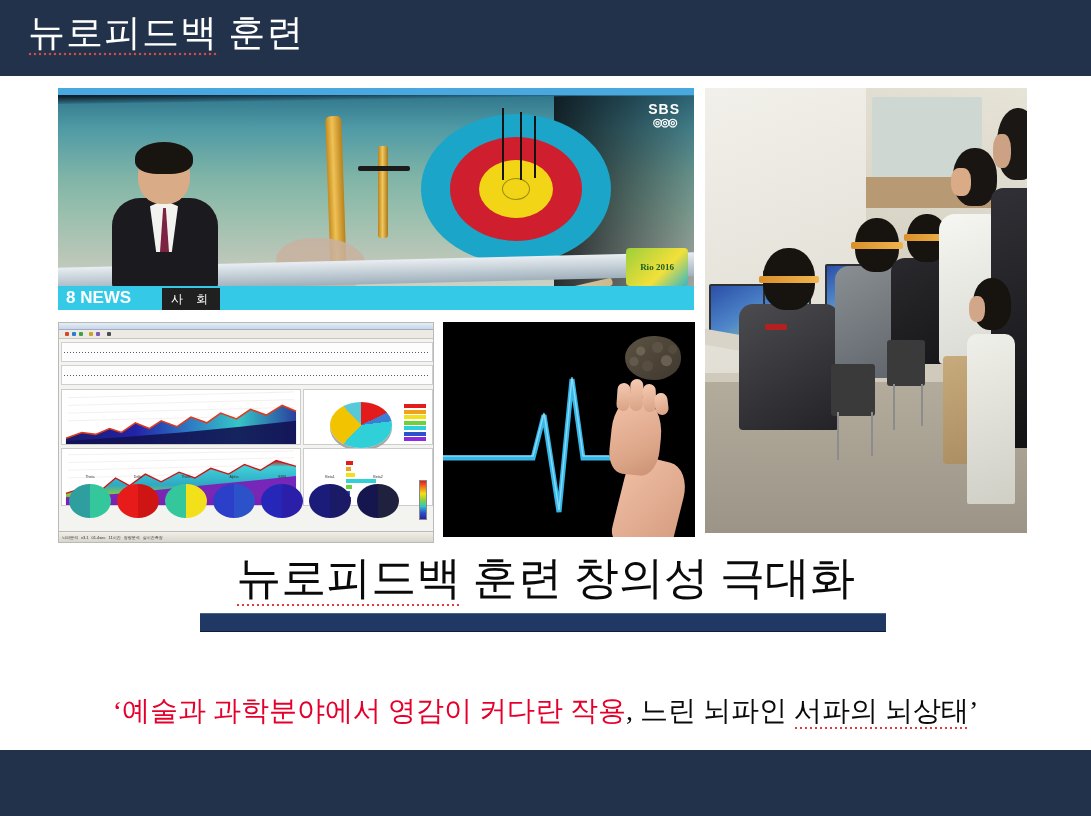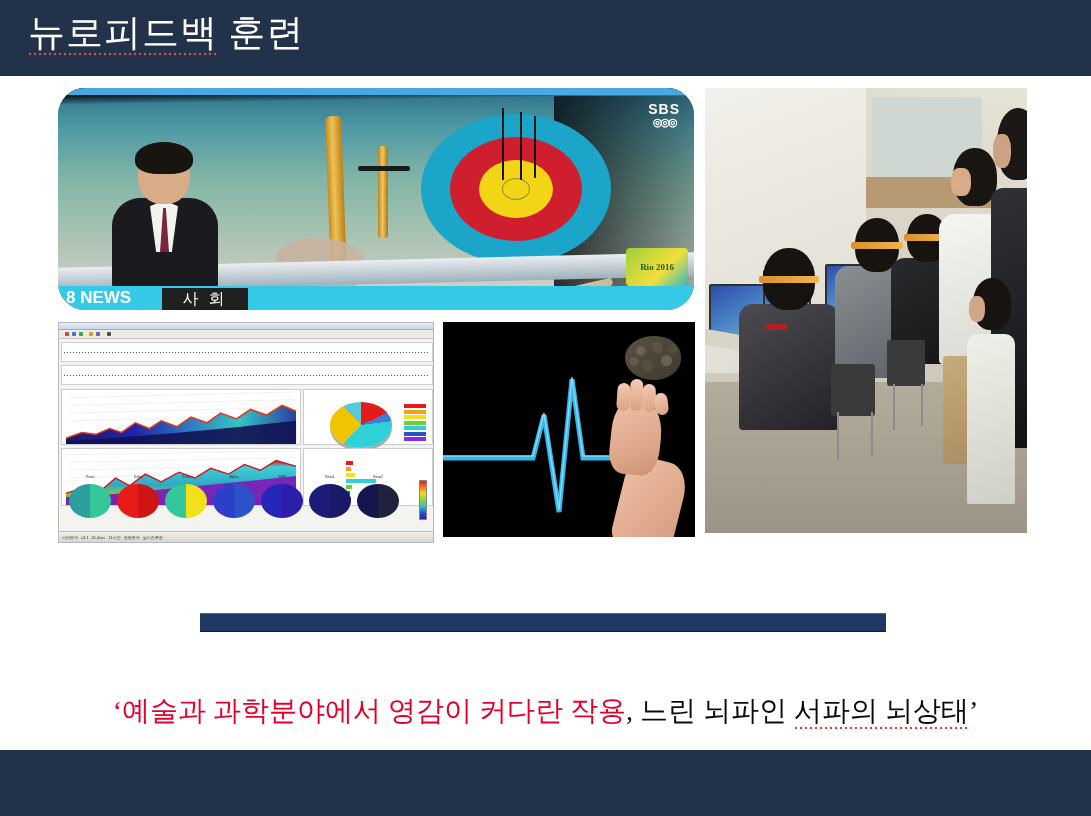--- a/index.html
+++ b/index.html
@@ -43,21 +43,21 @@
   .footer-band {
     position: absolute; left:0; top: 750px;
     width: 1091px; height: 66px;
     background: #22324a;
   }
 
   
   .photo { position: absolute; overflow: hidden; background: #ddd; }
 
   
-  #img-news { left: 58px; top: 88px; width: 636px; height: 222px; background:#ef4444;border-radius:27px; }
+  #img-news { left: 58px; top: 88px; width: 636px; height: 222px; background:#ef4444; }
   .news-sky {
     position:absolute; left:0; top:0; width:100%; height:100%;
     background:
       linear-gradient(180deg,#2a6f86 0%,#4f9aa5 18%,#7fb4a7 40%,#9cc0ae 58%,#b9c6b8 76%,#cfd3c8 92%);
   }
   .news-topbar {
     position:absolute; left:0; top:0; width:100%; height:16px;
     background:linear-gradient(180deg,#0a0f14 0%,#11202b 55%,#2f6f86 100%);
     transform: skewY(-0.9deg); transform-origin: left top;
   }
@@ -155,23 +155,23 @@
   .news-bottom {
     position:absolute; left:0; bottom:0; width:100%; height:24px;
     background:#35c9e8;
   }
   .news-8 {
     position:absolute; left:8px; bottom:2px;
     color:#ffffff; font-weight:bold; font-size:17px;
     font-family:"Liberation Sans",sans-serif;
   }
   .news-cat {
-    position:absolute; left:104px; bottom:0; width:86px; height:22px;
-    background:#202020; color:#ffffff; font-size:16px;
-    font-family:Liberation Serif, serif;
+    position:absolute; left:104px; bottom:0; width:58px; height:22px;
+    background:#202020; color:#ffffff; font-size:12px;
+    font-family:Liberation Mono, monospace;
     display:flex; align-items:center; justify-content:center; letter-spacing:3px;
   }
   .rio-logo {
     position:absolute; right:6px; bottom:24px; width:62px; height:38px;
     background:linear-gradient(135deg,#9ccf3a,#f3e03a 60%,#36b6c6);
     border-radius:4px; color:#1b5e20; font-size:9px;
     display:flex; align-items:center; justify-content:center; font-weight:bold;
   }
 
   
@@ -555,20 +555,21 @@
     </div>
 
     <div class="chair" style="left:126px;top:276px;width:44px;height:52px;"></div>
     <div class="chair-leg" style="left:132px;top:324px;height:48px;"></div>
     <div class="chair-leg" style="left:166px;top:324px;height:44px;"></div>
     <div class="chair" style="left:182px;top:252px;width:38px;height:46px;"></div>
     <div class="chair-leg" style="left:188px;top:296px;height:46px;"></div>
     <div class="chair-leg" style="left:216px;top:296px;height:42px;"></div>
   </div>
 
+  <div class="headline"><span class="wavy-red">뉴로피드백</span><span> 훈련 창의성 극대화</span></div>
 
   <div class="divider-bar"></div>
 
 
   <div class="body-line" id="line2"><span>‘예술과 과학분야에서 영감이 커다란 작용</span><span class="blk">, 느린 뇌파인 </span><span class="blk wavy-red">서파의 뇌상태</span><span class="blk">’</span></div>
 
   <div class="footer-band"></div>
 </div>
 
 </body></html>

